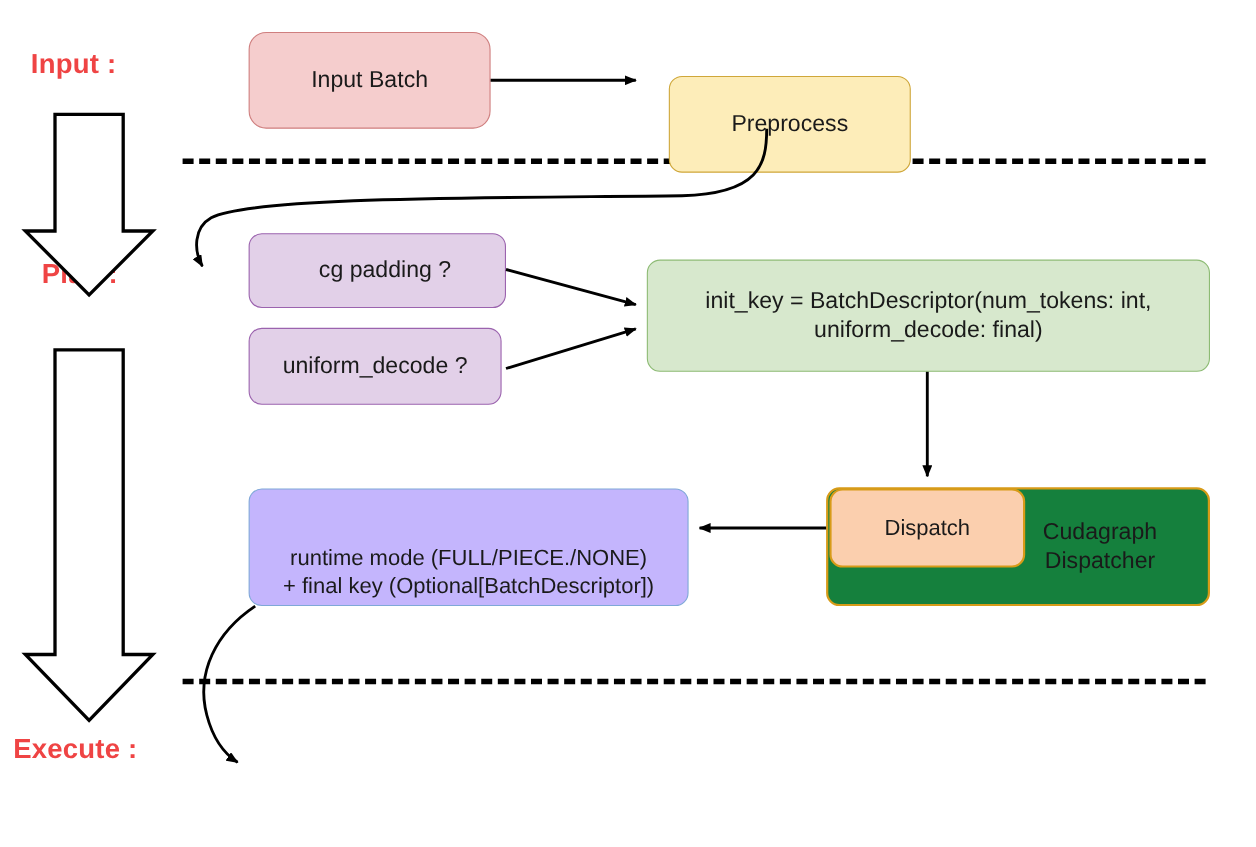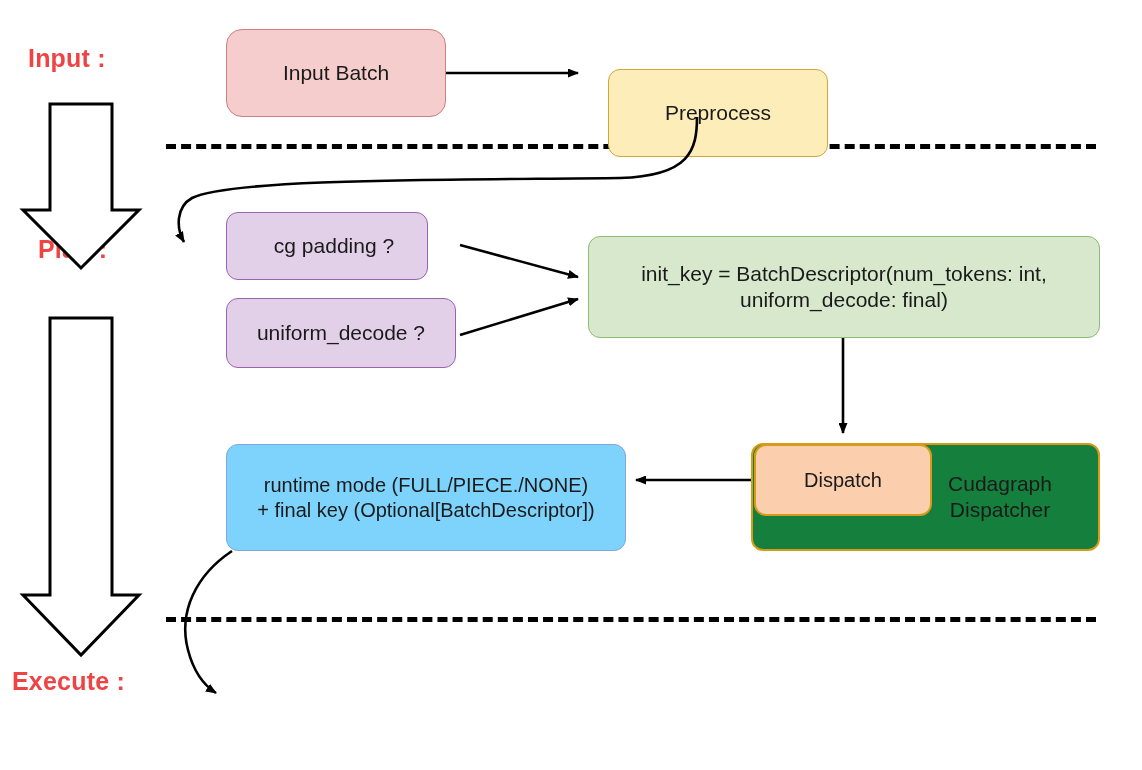--- a/index.html
+++ b/index.html
@@ -41,21 +41,21 @@
     padding: 4px 10px;
   }
   .node-text {
     display: block;
     white-space: pre-line;
   }
   .node.pink   { background: #f5cdcd; border: 1.6px solid #cf7f7f; }
   .node.yellow { background: #fdedb9; border: 1.6px solid #cfa73a; }
   .node.purple { background: #e2d0e8; border: 1.6px solid #9b63ae; }
   .node.green  { background: #d7e8cd; border: 1.6px solid #8dbb74; }
-  .node.blue   { background: #7dd3fc; border: 1.6px solid #7fa8d8; }
+  .node.blue   { background: #c4b5fd; border: 1.6px solid #7fa8d8; align-items: flex-end; }
   .node.orange-outer { background: #15803d; border: 2px solid #d79b18; }
   .node.orange-inner { background: #fbcfae; border: 2px solid #d79b18; }
 
   .node.code {
     background: #f5cdcd;
     border: 1.6px solid #cf7f7f;
     font-family: "DejaVu Sans Mono", "Liberation Mono", monospace;
     font-size: 21px;
     justify-content: flex-start;
     text-align: left;
@@ -100,21 +100,21 @@
   <div class="separator" style="left:166px; top:617px; width:930px;"></div>
 
   <div class="node pink" style="left:226px; top:29px; width:220px; height:88px;border-radius:16px;">
     <span class="node-text">Input Batch</span>
   </div>
 
   <div class="node yellow" style="left:608px; top:29px; width:220px; height:88px;margin-top:40px;">
     <span class="node-text">Preprocess</span>
   </div>
 
-  <div class="node purple" style="left:226px; top:212px; width:202px; height:68px;padding-left:24px;">
+  <div class="node purple" style="left:226px; top:212px; width:234px; height:68px;padding-left:24px;">
     <span class="node-text">cg padding ?</span>
   </div>
 
   <div class="node purple" style="left:226px; top:298px; width:230px; height:70px;">
     <span class="node-text">uniform_decode ?</span>
   </div>
 
   <div class="node green" style="left:588px; top:236px; width:512px; height:102px;">
     <span class="node-text">init_key = BatchDescriptor(num_tokens: int,
 uniform_decode: final)</span>

